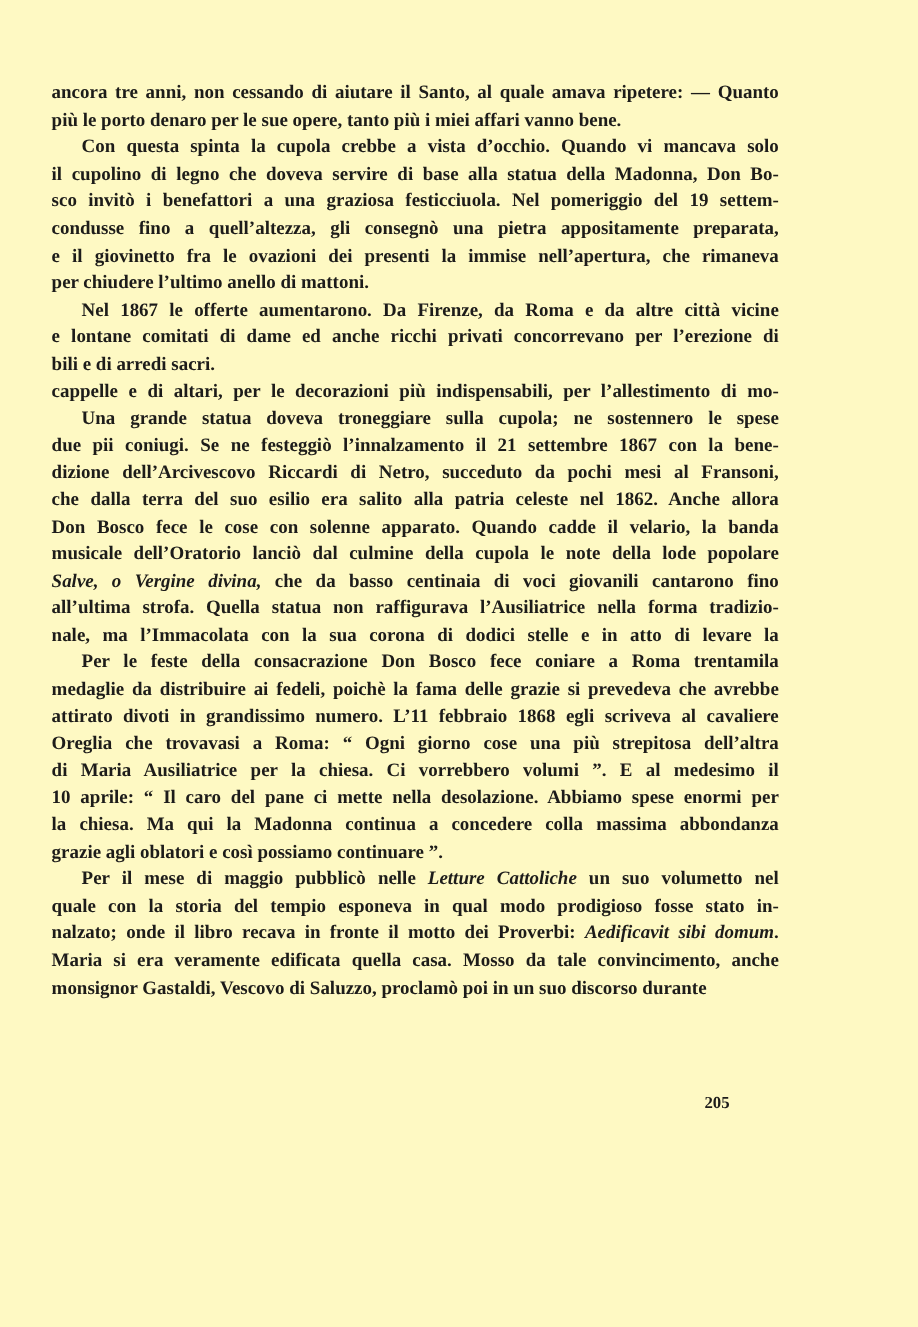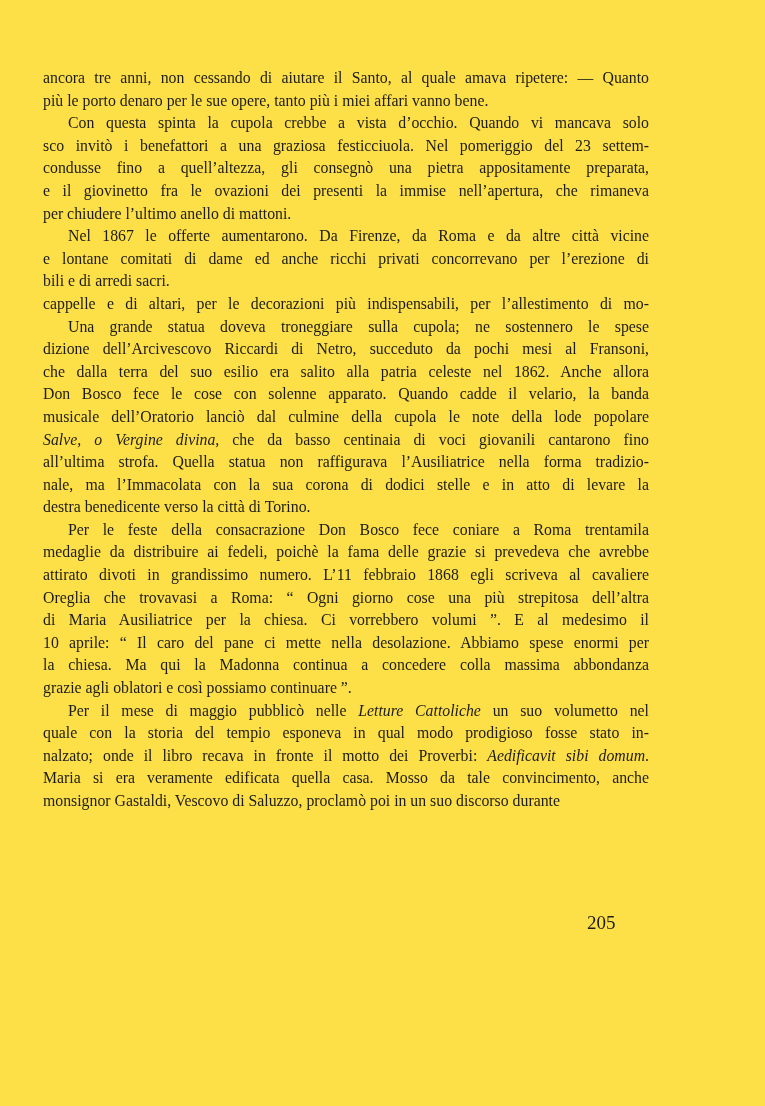--- a/index.html
+++ b/index.html
@@ -36,49 +36,50 @@
     text-indent: 25px;
   }
   .it {
     font-style: italic;
   }
   .page-number {
     position: absolute;
     left: 587px;
     top: 912px;
     font-family: "Liberation Serif", "DejaVu Serif", serif;
-    font-size: 19px;
+    font-size: 14px;
     color: #1d1c1a;
   }
 </style>
 </head>
 <body style="background: rgb(253, 253, 251);">
 
-<div class="page" style="background: #fde047;">
+<div class="page" style="background: #fef9c3; font-weight: bold;">
   <div class="text-block" style="color: rgb(29, 28, 26);">
       <div class="line"><span>ancora tre anni, non cessando di aiutare il Santo, al quale amava ripetere: — Quanto</span></div>
       <div class="line noj"><span>più le porto denaro per le sue opere, tanto più i miei affari vanno bene.</span></div>
       <div class="line indent"><span>Con questa spinta la cupola crebbe a vista d’occhio. Quando vi mancava solo</span></div>
-      <div class="line"><span>sco invitò i benefattori a una graziosa festicciuola. Nel pomeriggio del 23 settem-</span></div>
+      <div class="line"><span>il cupolino di legno che doveva servire di base alla statua della Madonna, Don Bo-</span></div>
+      <div class="line"><span>sco invitò i benefattori a una graziosa festicciuola. Nel pomeriggio del 19 settem-</span></div>
       <div class="line"><span>condusse fino a quell’altezza, gli consegnò una pietra appositamente preparata,</span></div>
       <div class="line"><span>e il giovinetto fra le ovazioni dei presenti la immise nell’apertura, che rimaneva</span></div>
       <div class="line noj"><span>per chiudere l’ultimo anello di mattoni.</span></div>
       <div class="line indent"><span>Nel 1867 le offerte aumentarono. Da Firenze, da Roma e da altre città vicine</span></div>
       <div class="line"><span>e lontane comitati di dame ed anche ricchi privati concorrevano per l’erezione di</span></div>
       <div class="line noj"><span>bili e di arredi sacri.</span></div>
       <div class="line"><span>cappelle e di altari, per le decorazioni più indispensabili, per l’allestimento di mo-</span></div>
       <div class="line indent"><span>Una grande statua doveva troneggiare sulla cupola; ne sostennero le spese</span></div>
+      <div class="line"><span>due pii coniugi. Se ne festeggiò l’innalzamento il 21 settembre 1867 con la bene-</span></div>
       <div class="line"><span>dizione dell’Arcivescovo Riccardi di Netro, succeduto da pochi mesi al Fransoni,</span></div>
       <div class="line"><span>che dalla terra del suo esilio era salito alla patria celeste nel 1862. Anche allora</span></div>
       <div class="line"><span>Don Bosco fece le cose con solenne apparato. Quando cadde il velario, la banda</span></div>
       <div class="line"><span>musicale dell’Oratorio lanciò dal culmine della cupola le note della lode popolare</span></div>
       <div class="line"><span class="it">Salve, o Vergine divina,</span><span> che da basso centinaia di voci giovanili cantarono fino</span></div>
       <div class="line"><span>all’ultima strofa. Quella statua non raffigurava l’Ausiliatrice nella forma tradizio-</span></div>
       <div class="line"><span>nale, ma l’Immacolata con la sua corona di dodici stelle e in atto di levare la</span></div>
-      <div class="line noj"><span>destra benedicente verso la città di Torino.</span></div>
       <div class="line indent"><span>Per le feste della consacrazione Don Bosco fece coniare a Roma trentamila</span></div>
       <div class="line"><span>medaglie da distribuire ai fedeli, poichè la fama delle grazie si prevedeva che avrebbe</span></div>
       <div class="line"><span>attirato divoti in grandissimo numero. L’11 febbraio 1868 egli scriveva al cavaliere</span></div>
       <div class="line"><span>Oreglia che trovavasi a Roma: “ Ogni giorno cose una più strepitosa dell’altra</span></div>
       <div class="line"><span>di Maria Ausiliatrice per la chiesa. Ci vorrebbero volumi ”. E al medesimo il</span></div>
       <div class="line"><span>10 aprile: “ Il caro del pane ci mette nella desolazione. Abbiamo spese enormi per</span></div>
       <div class="line"><span>la chiesa. Ma qui la Madonna continua a concedere colla massima abbondanza</span></div>
       <div class="line noj"><span>grazie agli oblatori e così possiamo continuare ”.</span></div>
       <div class="line indent"><span>Per il mese di maggio pubblicò nelle </span><span class="it">Letture Cattoliche</span><span> un suo volumetto nel</span></div>
       <div class="line"><span>quale con la storia del tempio esponeva in qual modo prodigioso fosse stato in-</span></div>

